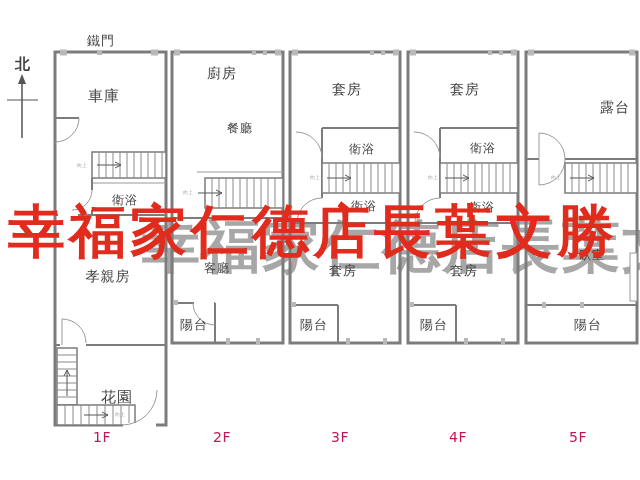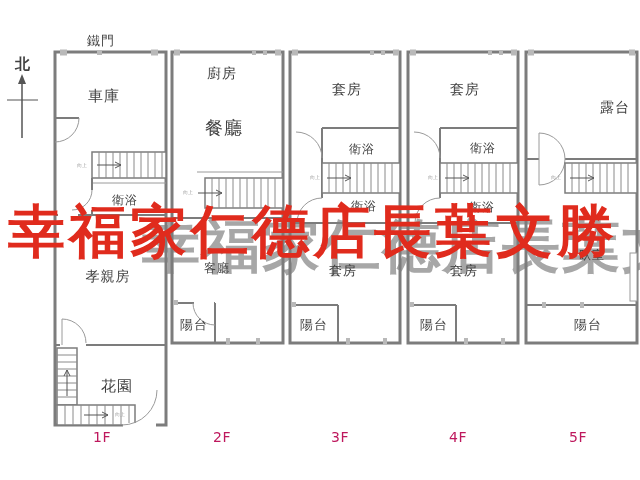--- a/index.html
+++ b/index.html
@@ -165,24 +165,24 @@
       </g>
     </g>
   </svg>
 
   <span class="lbl" style="left:101px;top:41px;font-size:13px;">鐵門</span>
   <span class="lbl" style="left:23px;top:64px;font-size:15px;font-weight:bold;">北</span>
 
   <span class="lbl" style="left:104px;top:96px;font-size:15px;">車庫</span>
   <span class="lbl" style="left:125px;top:200px;font-size:12px;">衛浴</span>
   <span class="lbl" style="left:108px;top:277px;font-size:14px;">孝親房</span>
-  <span class="lbl" style="left:117px;top:386px;font-size:15px;">花園</span>
+  <span class="lbl" style="left:117px;top:397px;font-size:15px;">花園</span>
 
   <span class="lbl" style="left:222px;top:74px;font-size:14px;">廚房</span>
-  <span class="lbl" style="left:224px;top:128px;font-size:18px;">餐廳</span>
+  <span class="lbl" style="left:240px;top:128px;font-size:12px;">餐廳</span>
   <span class="lbl" style="left:217px;top:268px;font-size:12px;">客廳</span>
   <span class="lbl" style="left:194px;top:325px;font-size:13px;">陽台</span>
 
   <span class="lbl" style="left:347px;top:90px;font-size:14px;">套房</span>
   <span class="lbl" style="left:362px;top:149px;font-size:12px;">衛浴</span>
   <span class="lbl" style="left:364px;top:206px;font-size:12px;">衛浴</span>
   <span class="lbl" style="left:343px;top:271px;font-size:13px;">套房</span>
   <span class="lbl" style="left:314px;top:325px;font-size:13px;">陽台</span>
 
   <span class="lbl" style="left:465px;top:90px;font-size:14px;">套房</span>

